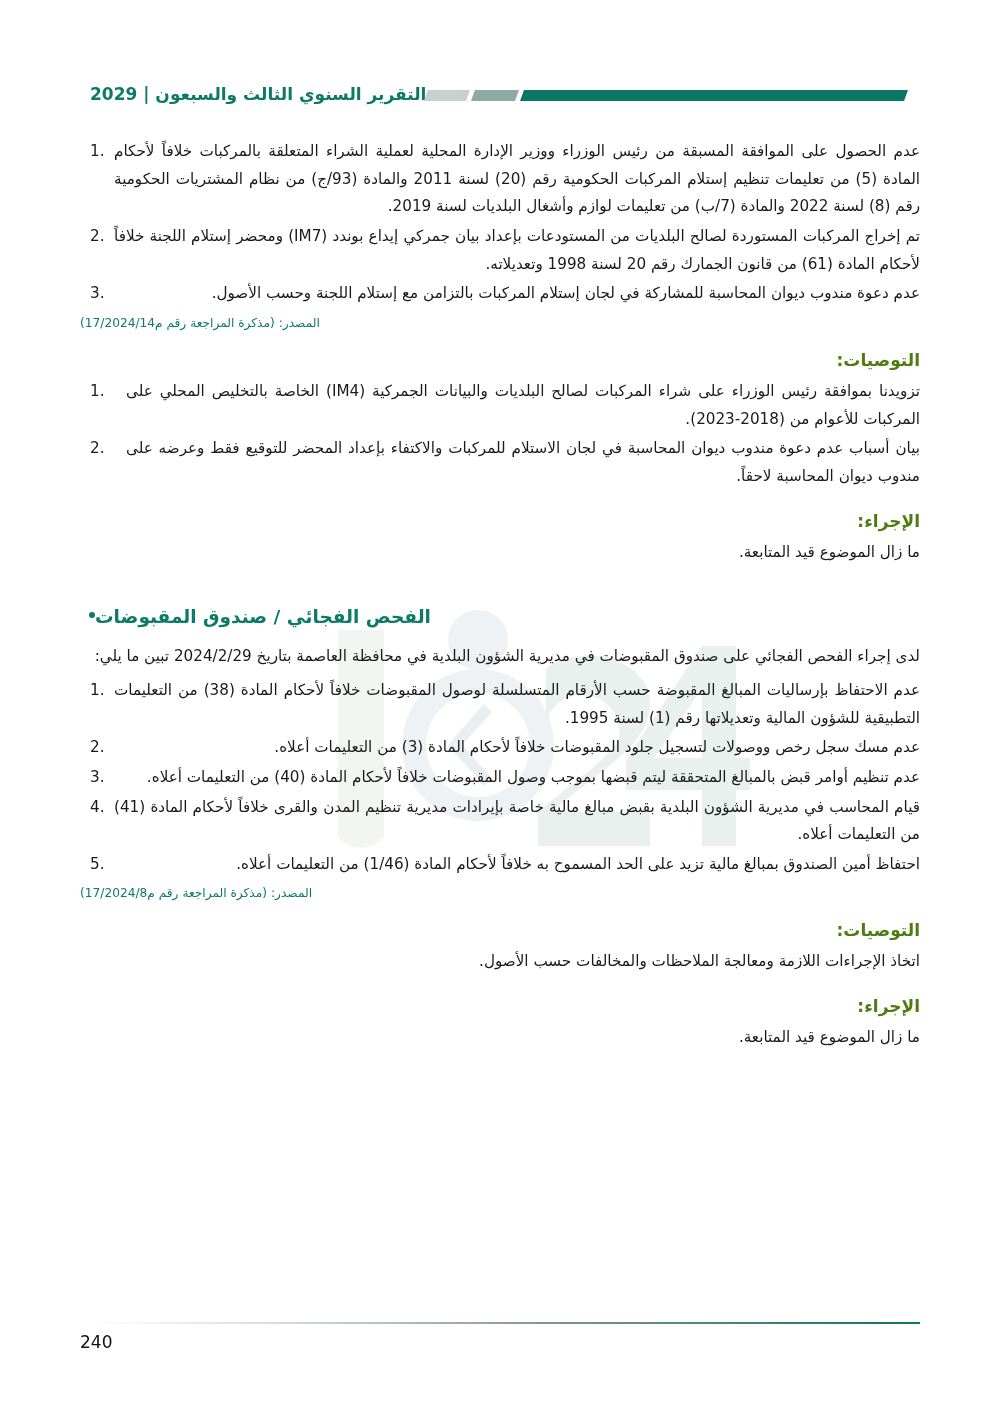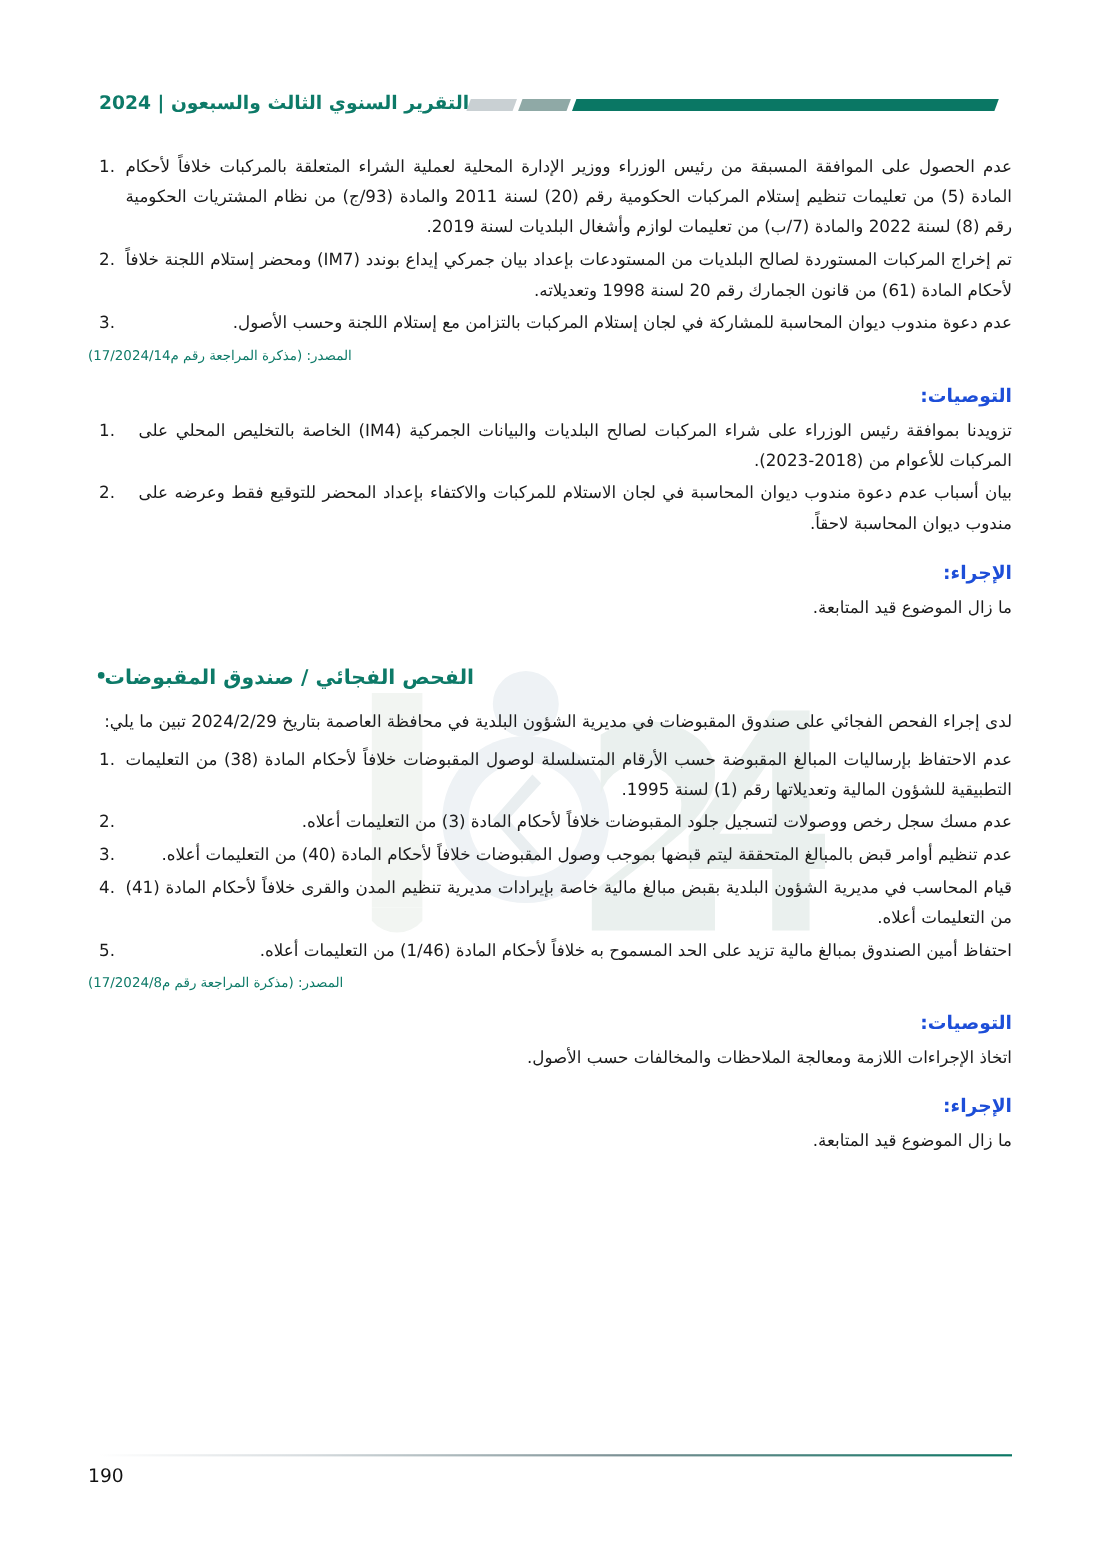--- a/index.html
+++ b/index.html
@@ -95,21 +95,21 @@
     background: #0d7a68;
     margin-left: 9px;
     margin-right: 0;
     flex: none;
     position: relative;
     top: -5px;
   }
   .bullet-heading .htext { white-space: nowrap; }
 
   .sub-heading {
-    color: #1d4ed8;
+    color: #4d7c0f;
     font-size: 17px;
     font-weight: bold;
     text-align: right;
     margin: 20px 0 8px 0;
   }
 
   
   p.body {
     margin: 0 0 6px 0;
     font-size: 15.2px;
@@ -204,21 +204,21 @@
       <circle cx="148" cy="155" r="52" fill="#ffffff"></circle>
       <path d="M162 122 L132 155 L162 188 L154 196 L118 155 L154 114 Z" fill="#e9eef0"></path>
       <g fill="#eaf0ee">
         <path d="M216 78 a62 46 0 0 1 104 36 c0 30 -28 52 -56 74 l-44 34 h100 v34 h-112 v-34 c30 -26 64 -48 80 -70 a34 34 0 0 0 -72 -20 z"></path>
         <path d="M372 56 h34 v112 h22 v32 h-22 v56 h-34 v-56 h-76 v-30 z M372 98 l-48 70 h48 z"></path>
       </g>
     </svg>
   </div>
 
   <div class="header">
-    <div class="header-title">التقرير السنوي الثالث والسبعون | 2024</div>
+    <div class="header-title">التقرير السنوي الثالث والسبعون | 2029</div>
     <div class="header-bars">
       <span class="bar b1"></span>
       <span class="bar b2"></span>
       <span class="bar b3"></span>
     </div>
   </div>
 
   <div class="content">
 
     <div class="section">
@@ -296,15 +296,15 @@
       <div class="sub-heading">التوصيات:</div>
       <p class="body plain">اتخاذ الإجراءات اللازمة ومعالجة الملاحظات والمخالفات حسب الأصول.</p>
 
       <div class="sub-heading">الإجراء:</div>
       <p class="body plain">ما زال الموضوع قيد المتابعة.</p>
     </div>
 
   </div>
 
   <div class="footer-rule"></div>
-  <div class="page-number">190</div>
+  <div class="page-number">240</div>
 
 </div>
 
 </body></html>

